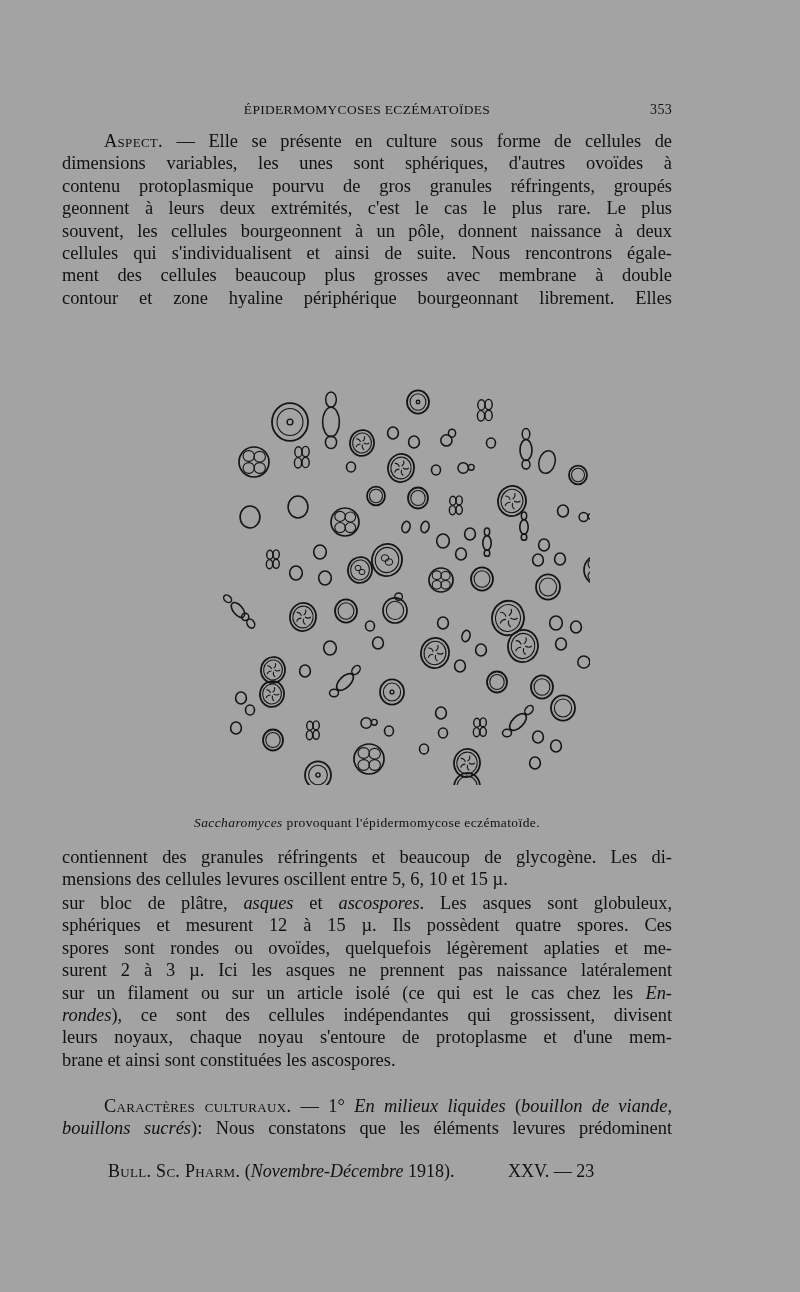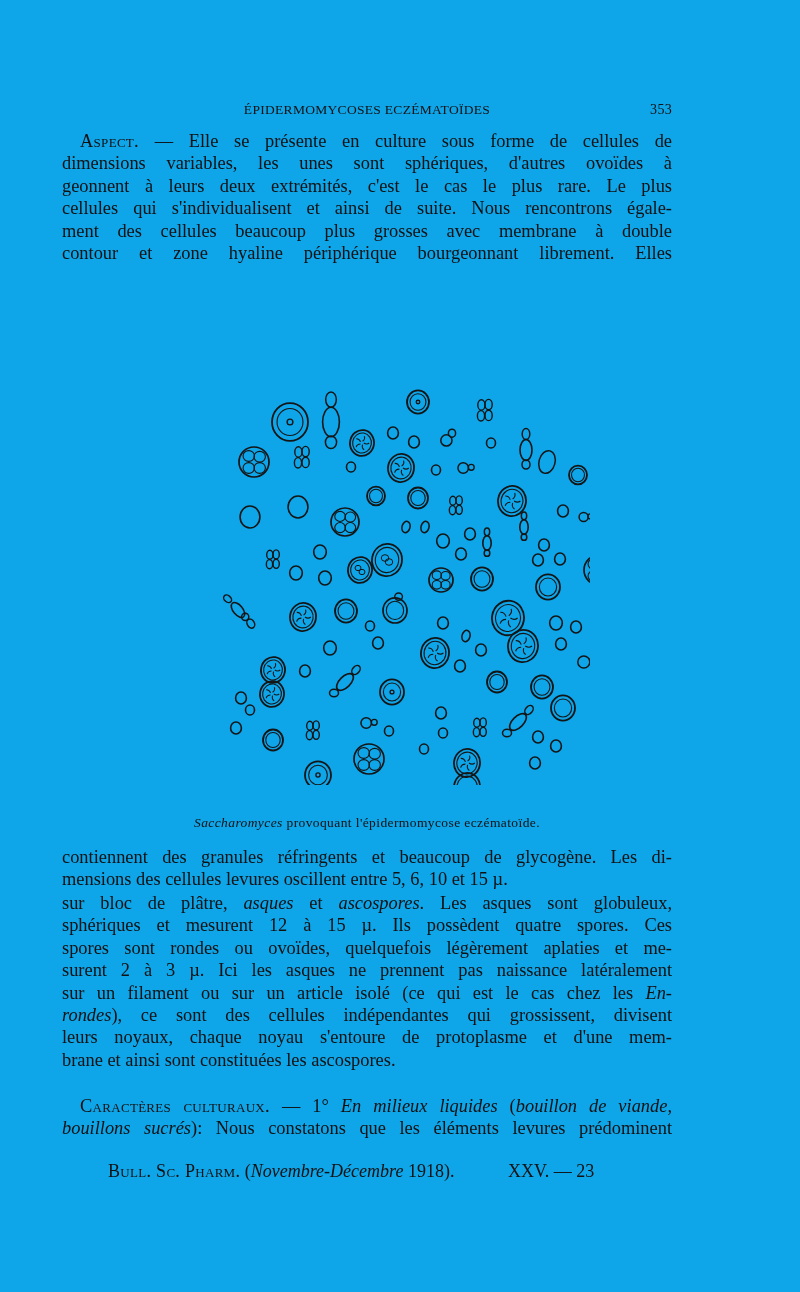--- a/index.html
+++ b/index.html
@@ -1,27 +1,27 @@
 <!DOCTYPE html>
 <html><head>
 <meta charset="utf-8">
 <style>
   html, body { margin: 0; padding: 0; background: #ffffff; }
   body { width: 800px; height: 1292px; position: relative; overflow: hidden; color: #111; }
-  .page { position: absolute; left: 0; top: 0; width: 800px; height: 1292px; background: #0ea5e9; }
+  .page { position: absolute; left: 0; top: 0; width: 800px; height: 1292px; background: #a3a3a3; }
   .running-head {
     position: absolute; top: 100px; left: 62px; width: 610px; height: 22px;
     font-size: 13.5px; letter-spacing: 0.3px;
   }
   .running-head .title { position: absolute; left: 0; right: 0; text-align: center; top: 2px; font-family: "Liberation Serif", serif; }
   .running-head .pageno { position: absolute; right: 0; top: 2px; font-family: "Liberation Serif", serif; font-size: 14px; }
   .block { position: absolute; left: 62px; width: 610px; font-family: "Liberation Serif", serif; font-size: 18.4px; line-height: 22.4px; text-align: justify; }
   .line { display: block; height: 22.4px; white-space: nowrap; text-align-last: justify; }
   .line.last { text-align-last: left; }
-  .indent { padding-left: 18px; }
+  .indent { padding-left: 18px; margin-left: 24px; }
   .sc { font-variant: small-caps; letter-spacing: 0.3px; }
   i, .it { font-style: italic; }
   .figure { position: absolute; left: 150px; top: 365px; width: 440px; height: 420px; }
   .caption { position: absolute; top: 792px; left: 62px; width: 610px; text-align: center; font-family: "Liberation Serif", serif; font-size: 13.5px; letter-spacing: 0.4px; margin-top: 23px; }
   .footer { position: absolute; top: 1161px; left: 62px; width: 610px; height: 20px; font-family: "Liberation Serif", serif; font-size: 18px; }
   .footer .left { position: absolute; left: 46px; }
   .footer .right { position: absolute; left: 446px; }
 </style>
 </head>
 <body>
@@ -29,21 +29,23 @@
 <div class="page">
 
   <div class="running-head">
     <span class="title">ÉPIDERMOMYCOSES ECZÉMATOÏDES</span>
     <span class="pageno">353</span>
   </div>
 
   <div class="block" style="top:130px;">
     <span class="line indent"><span class="sc">Aspect.</span><span> — Elle se présente en culture sous forme de cellules de</span></span>
     <span class="line">dimensions variables, les unes sont sphériques, d'autres ovoïdes à</span>
+    <span class="line">contenu protoplasmique pourvu de gros granules réfringents, groupés</span>
     <span class="line">geonnent à leurs deux extrémités, c'est le cas le plus rare. Le plus</span>
+    <span class="line">souvent, les cellules bourgeonnent à un pôle, donnent naissance à deux</span>
     <span class="line">cellules qui s'individualisent et ainsi de suite. Nous rencontrons égale-</span>
     <span class="line">ment des cellules beaucoup plus grosses avec membrane à double</span>
     <span class="line">contour et zone hyaline périphérique bourgeonnant librement. Elles</span>
   </div>
 
   <svg class="figure" id="cell-figure" viewBox="0 0 440 420">
       <g>
         <ellipse cx="140" cy="57" rx="18" ry="18.900000000000002" fill="none" stroke="#151515" stroke-width="1.8" transform=""></ellipse>
         <ellipse cx="140" cy="57" rx="12.959999999999999" ry="13.5" fill="none" stroke="#151515" stroke-width="1.1" transform=""></ellipse>
         <circle cx="140" cy="57" r="2.88" fill="none" stroke="#151515" stroke-width="1.4"></circle>

